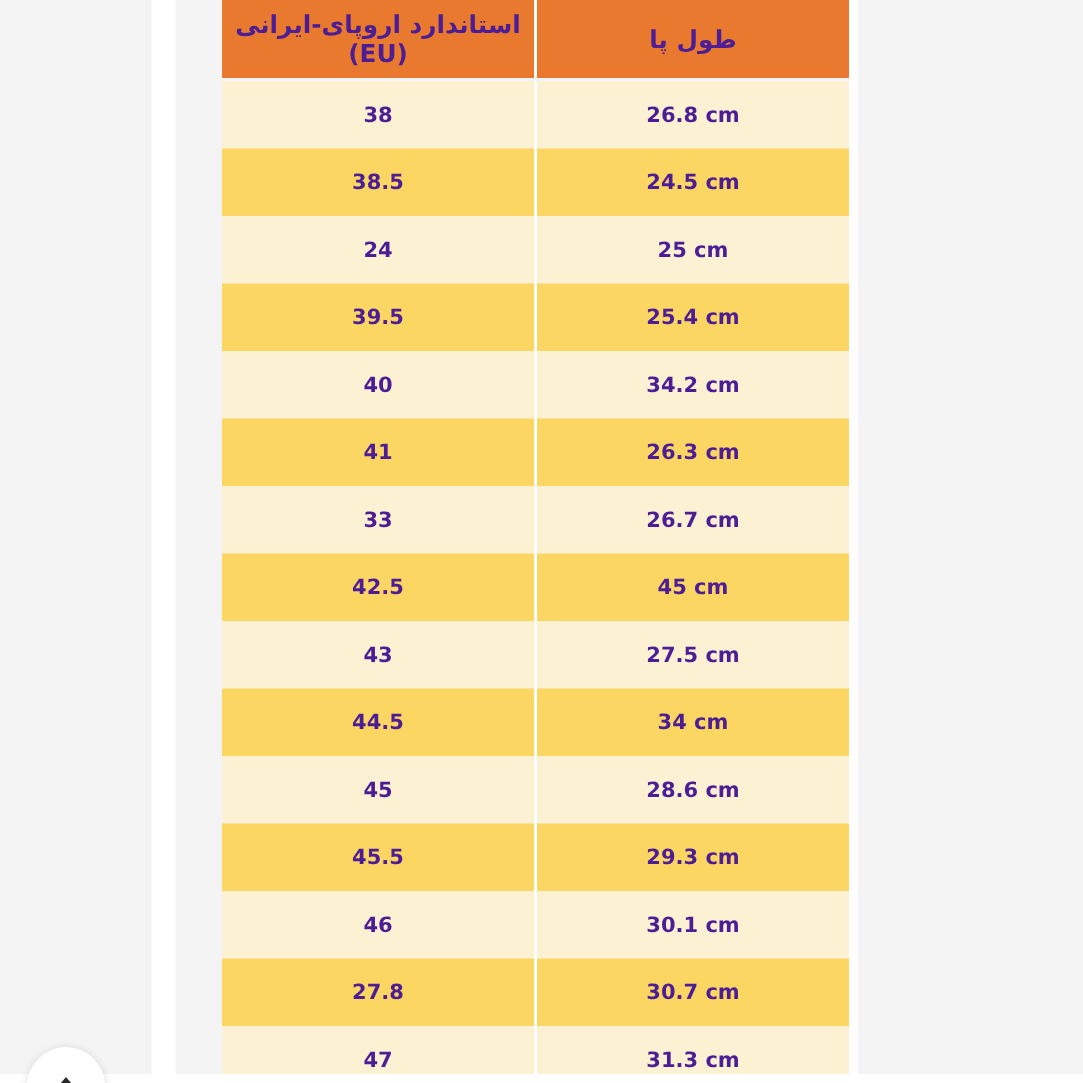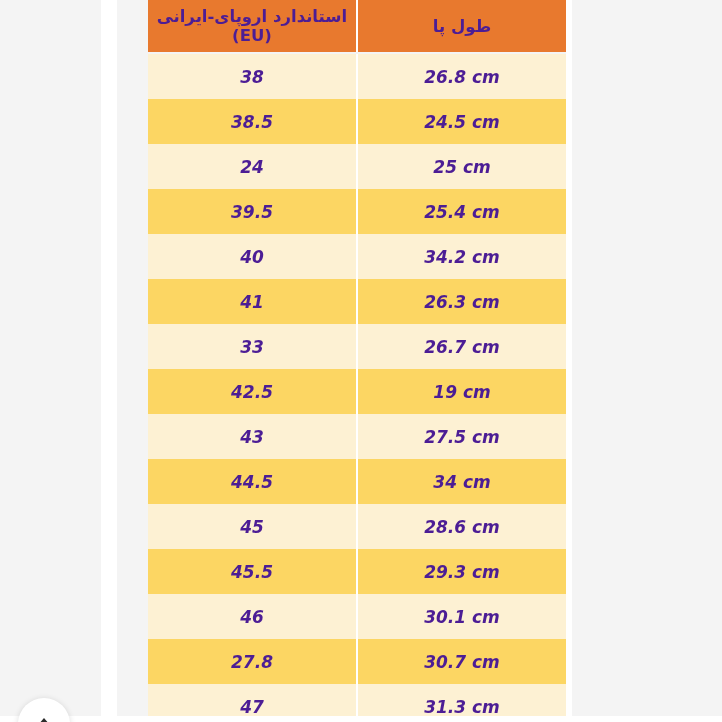--- a/index.html
+++ b/index.html
@@ -96,23 +96,22 @@
     height: 52px;
     font-size: 16.5px;
     letter-spacing: 0;
     padding: 0 8px;
     border-bottom: 2px solid #f4f4f4;
   }
 
   
   tbody td {
     height: 45px;
-    font-size: 17px;
+    font-size: 14px;
     padding: 0;
-    font-style: italic;
   }
 
   tbody tr.row-light td {
     background: #fdf1d3;
   }
   tbody tr.row-dark td {
     background: #fcd663;
     margin-top: 16px;
   }
 
@@ -184,21 +183,21 @@
           </tr>
           <tr class="row-dark">
             <td class="cell-len">26.3 cm</td>
             <td class="cell-num">41</td>
           </tr>
           <tr class="row-light">
             <td class="cell-len">26.7 cm</td>
             <td class="cell-num">33</td>
           </tr>
           <tr class="row-dark">
-            <td class="cell-len">19 cm</td>
+            <td class="cell-len">45 cm</td>
             <td class="cell-num">42.5</td>
           </tr>
           <tr class="row-light">
             <td class="cell-len">27.5 cm</td>
             <td class="cell-num">43</td>
           </tr>
           <tr class="row-dark">
             <td class="cell-len">34 cm</td>
             <td class="cell-num">44.5</td>
           </tr>

